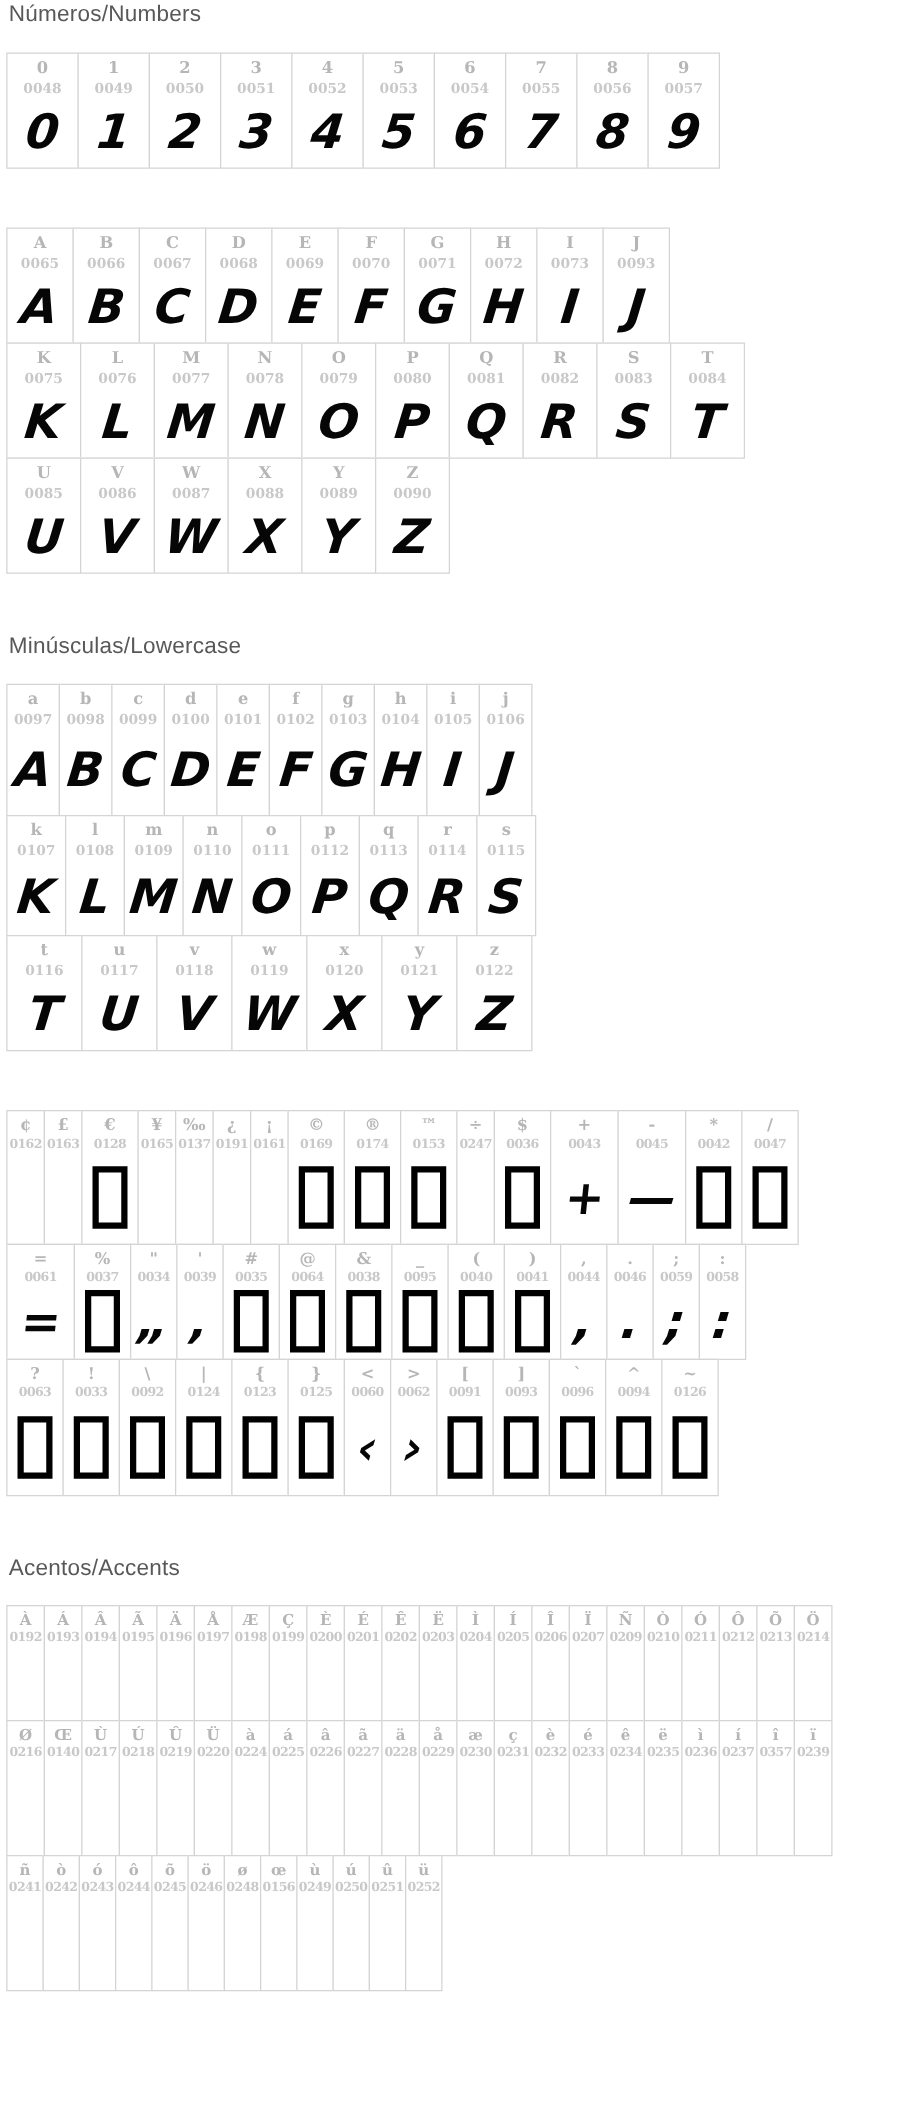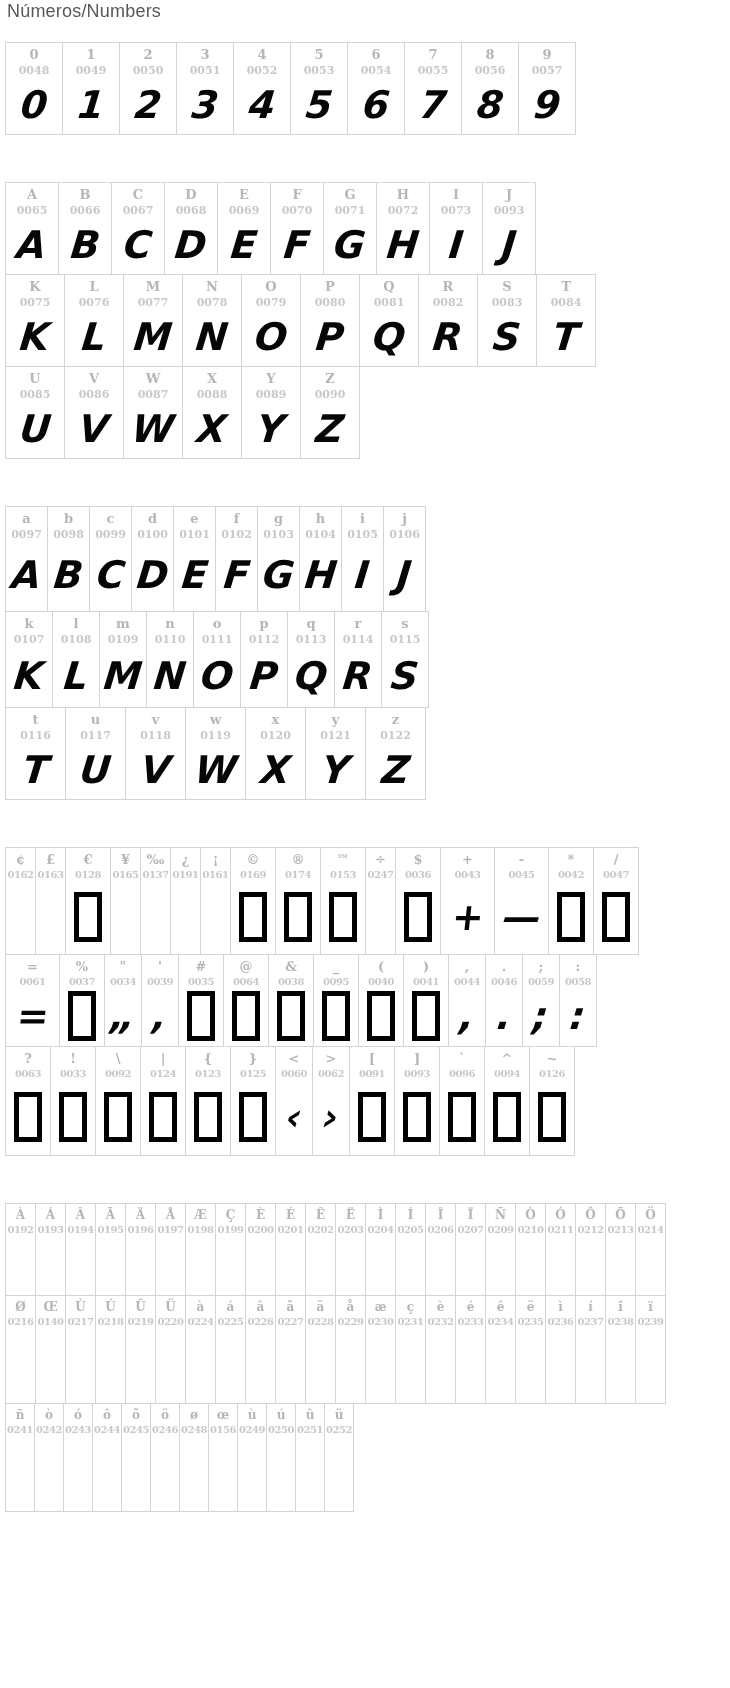--- a/index.html
+++ b/index.html
@@ -283,20 +283,21 @@
         <div class="cell" style="width: 60px;">
           <div class="cell-label">Z</div>
           <div class="cell-code">0090</div>
           <div class="glyph-area">
             <span class="glyph">Z</span>
           </div>
         </div>
       </div>
     </div>
     <div class="section sec-2">
+      <h2 class="section-title">Minúsculas/Lowercase</h2>
       <div class="grid-row" style="height: 106px;">
         <div class="cell" style="width: 43px;">
           <div class="cell-label">a</div>
           <div class="cell-code">0097</div>
           <div class="glyph-area">
             <span class="glyph">a</span>
           </div>
         </div>
         <div class="cell" style="width: 43px;">
           <div class="cell-label">b</div>
@@ -768,20 +769,21 @@
         <div class="cell" style="width: 46px;">
           <div class="cell-label">~</div>
           <div class="cell-code">0126</div>
           <div class="glyph-area">
             <span class="tofu"></span>
           </div>
         </div>
       </div>
     </div>
     <div class="section sec-4">
+      <h2 class="section-title">Acentos/Accents</h2>
       <div class="grid-row" style="height: 93px;">
         <div class="cell" style="width: 31px;">
           <div class="cell-label">À</div>
           <div class="cell-code">0192</div>
           <div class="glyph-area"></div>
         </div>
         <div class="cell" style="width: 31px;">
           <div class="cell-label">Á</div>
           <div class="cell-code">0193</div>
           <div class="glyph-area"></div>
@@ -983,21 +985,21 @@
           <div class="cell-code">0236</div>
           <div class="glyph-area"></div>
         </div>
         <div class="cell" style="width: 31px;">
           <div class="cell-label">í</div>
           <div class="cell-code">0237</div>
           <div class="glyph-area"></div>
         </div>
         <div class="cell" style="width: 31px;">
           <div class="cell-label">î</div>
-          <div class="cell-code">0238</div>
+          <div class="cell-code">0357</div>
           <div class="glyph-area"></div>
         </div>
         <div class="cell" style="width: 31px;">
           <div class="cell-label">ï</div>
           <div class="cell-code">0239</div>
           <div class="glyph-area"></div>
         </div>
       </div>
       <div class="grid-row" style="height: 109px;">
         <div class="cell" style="width: 30px;">

